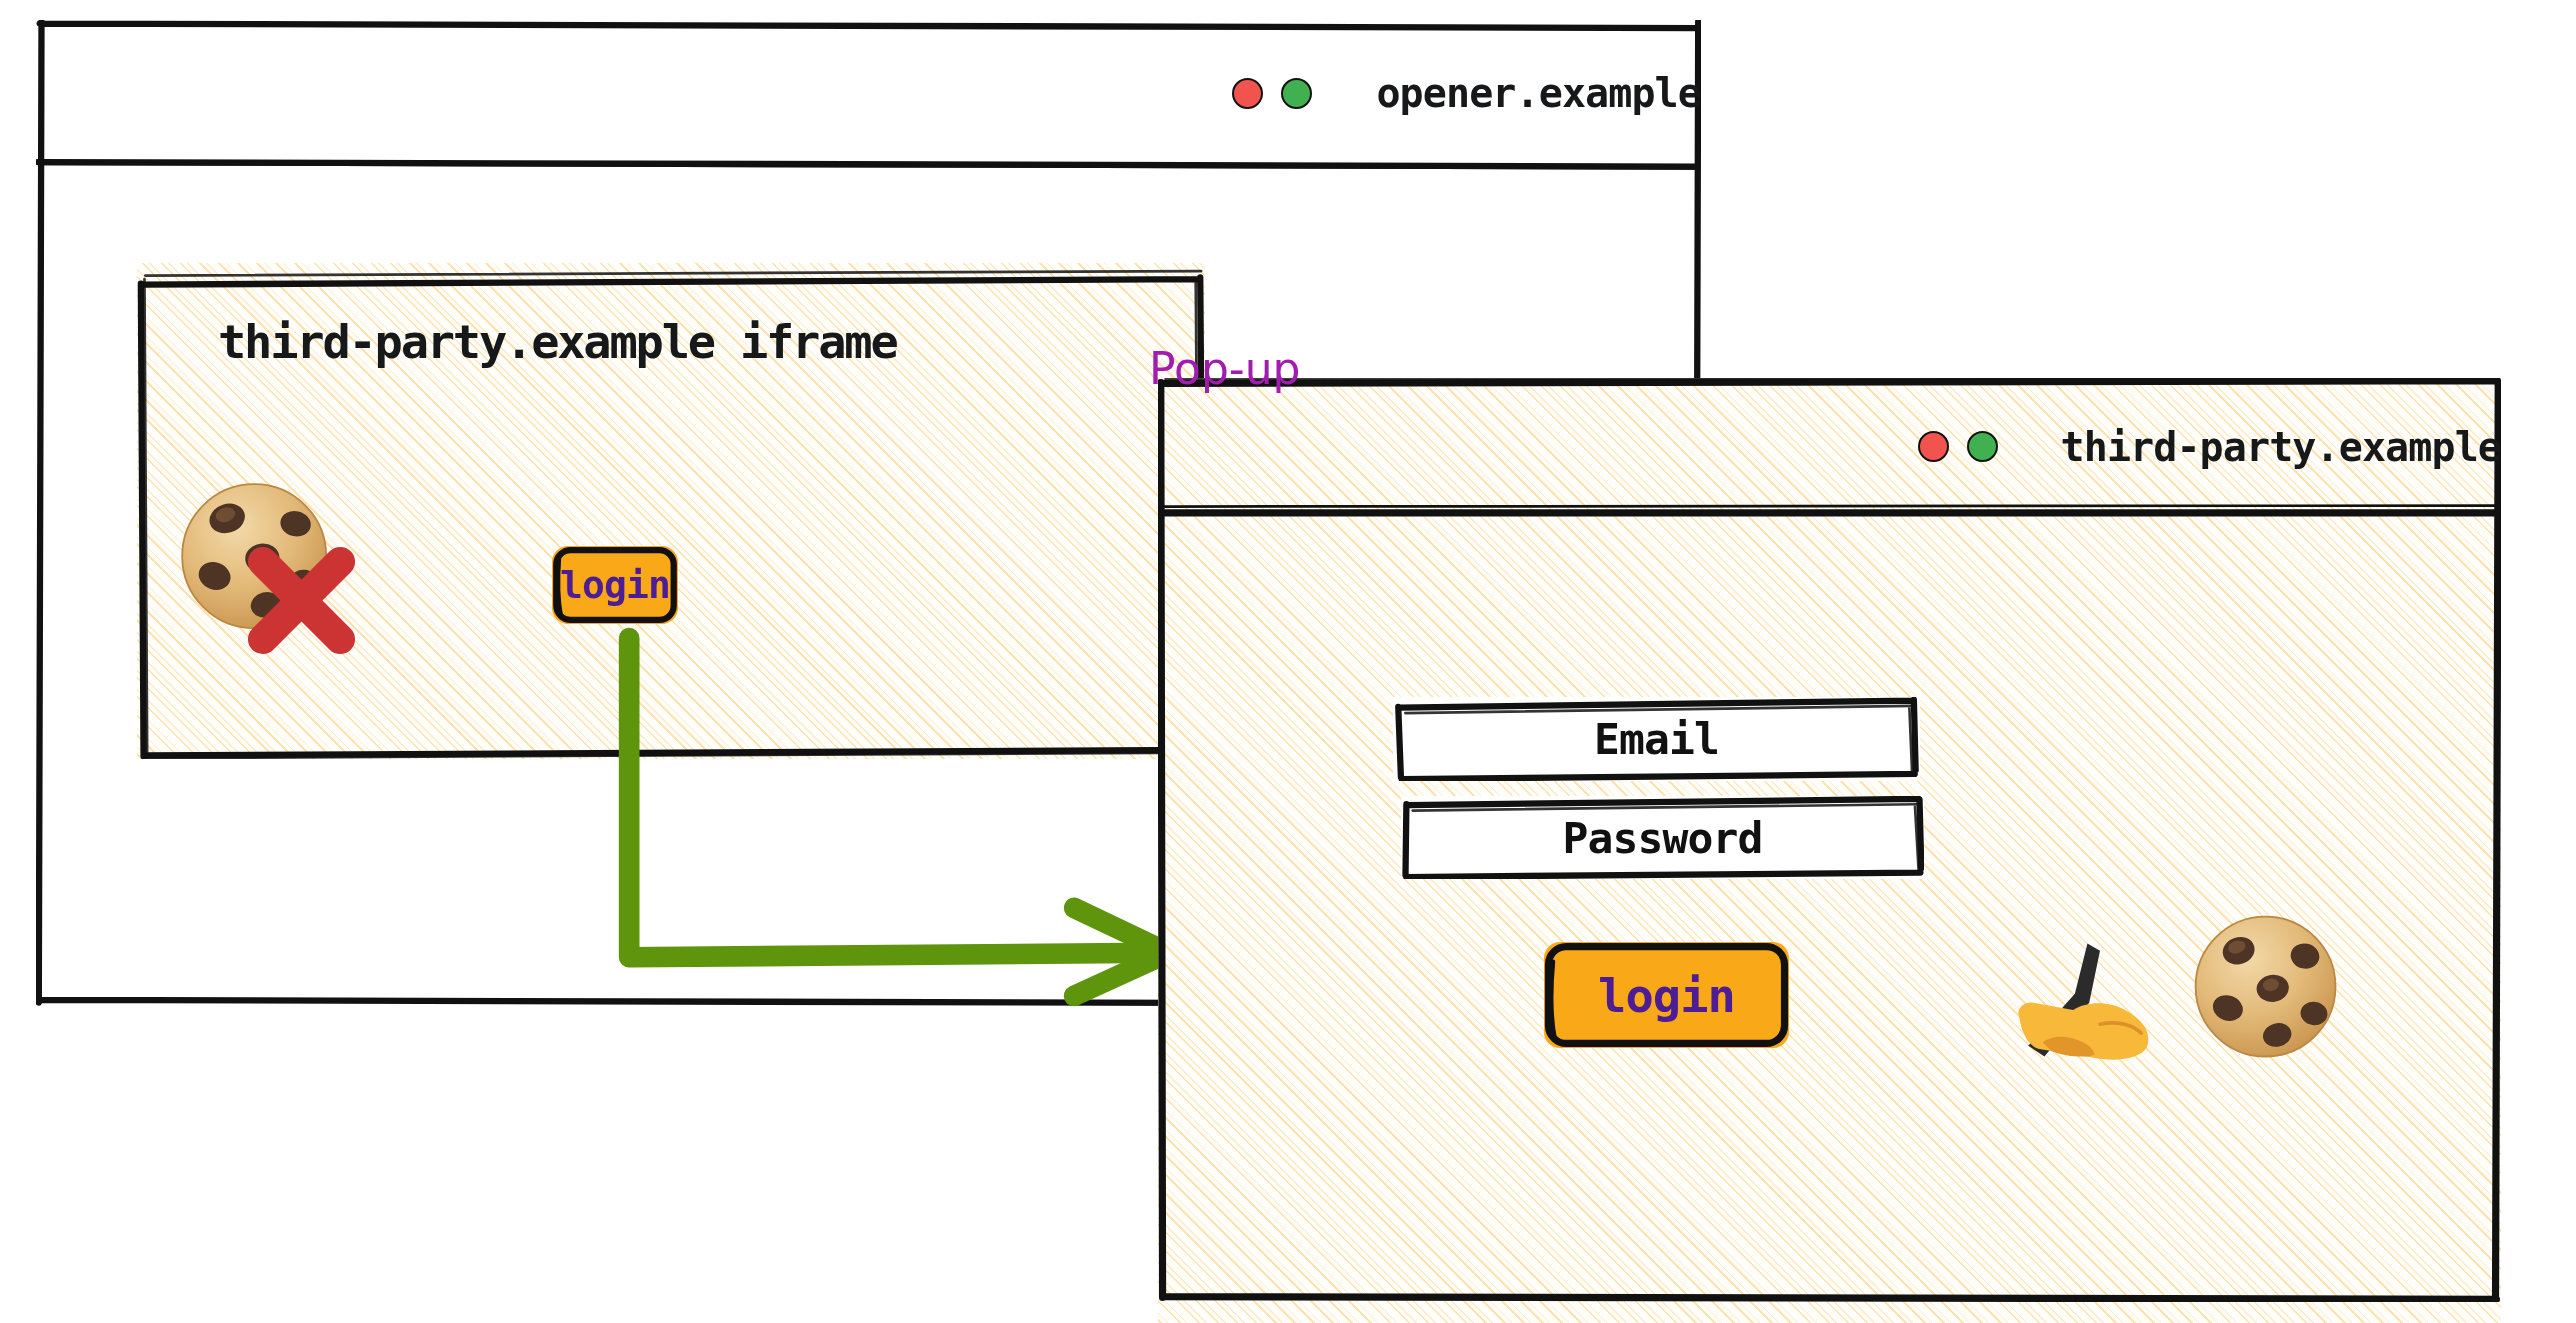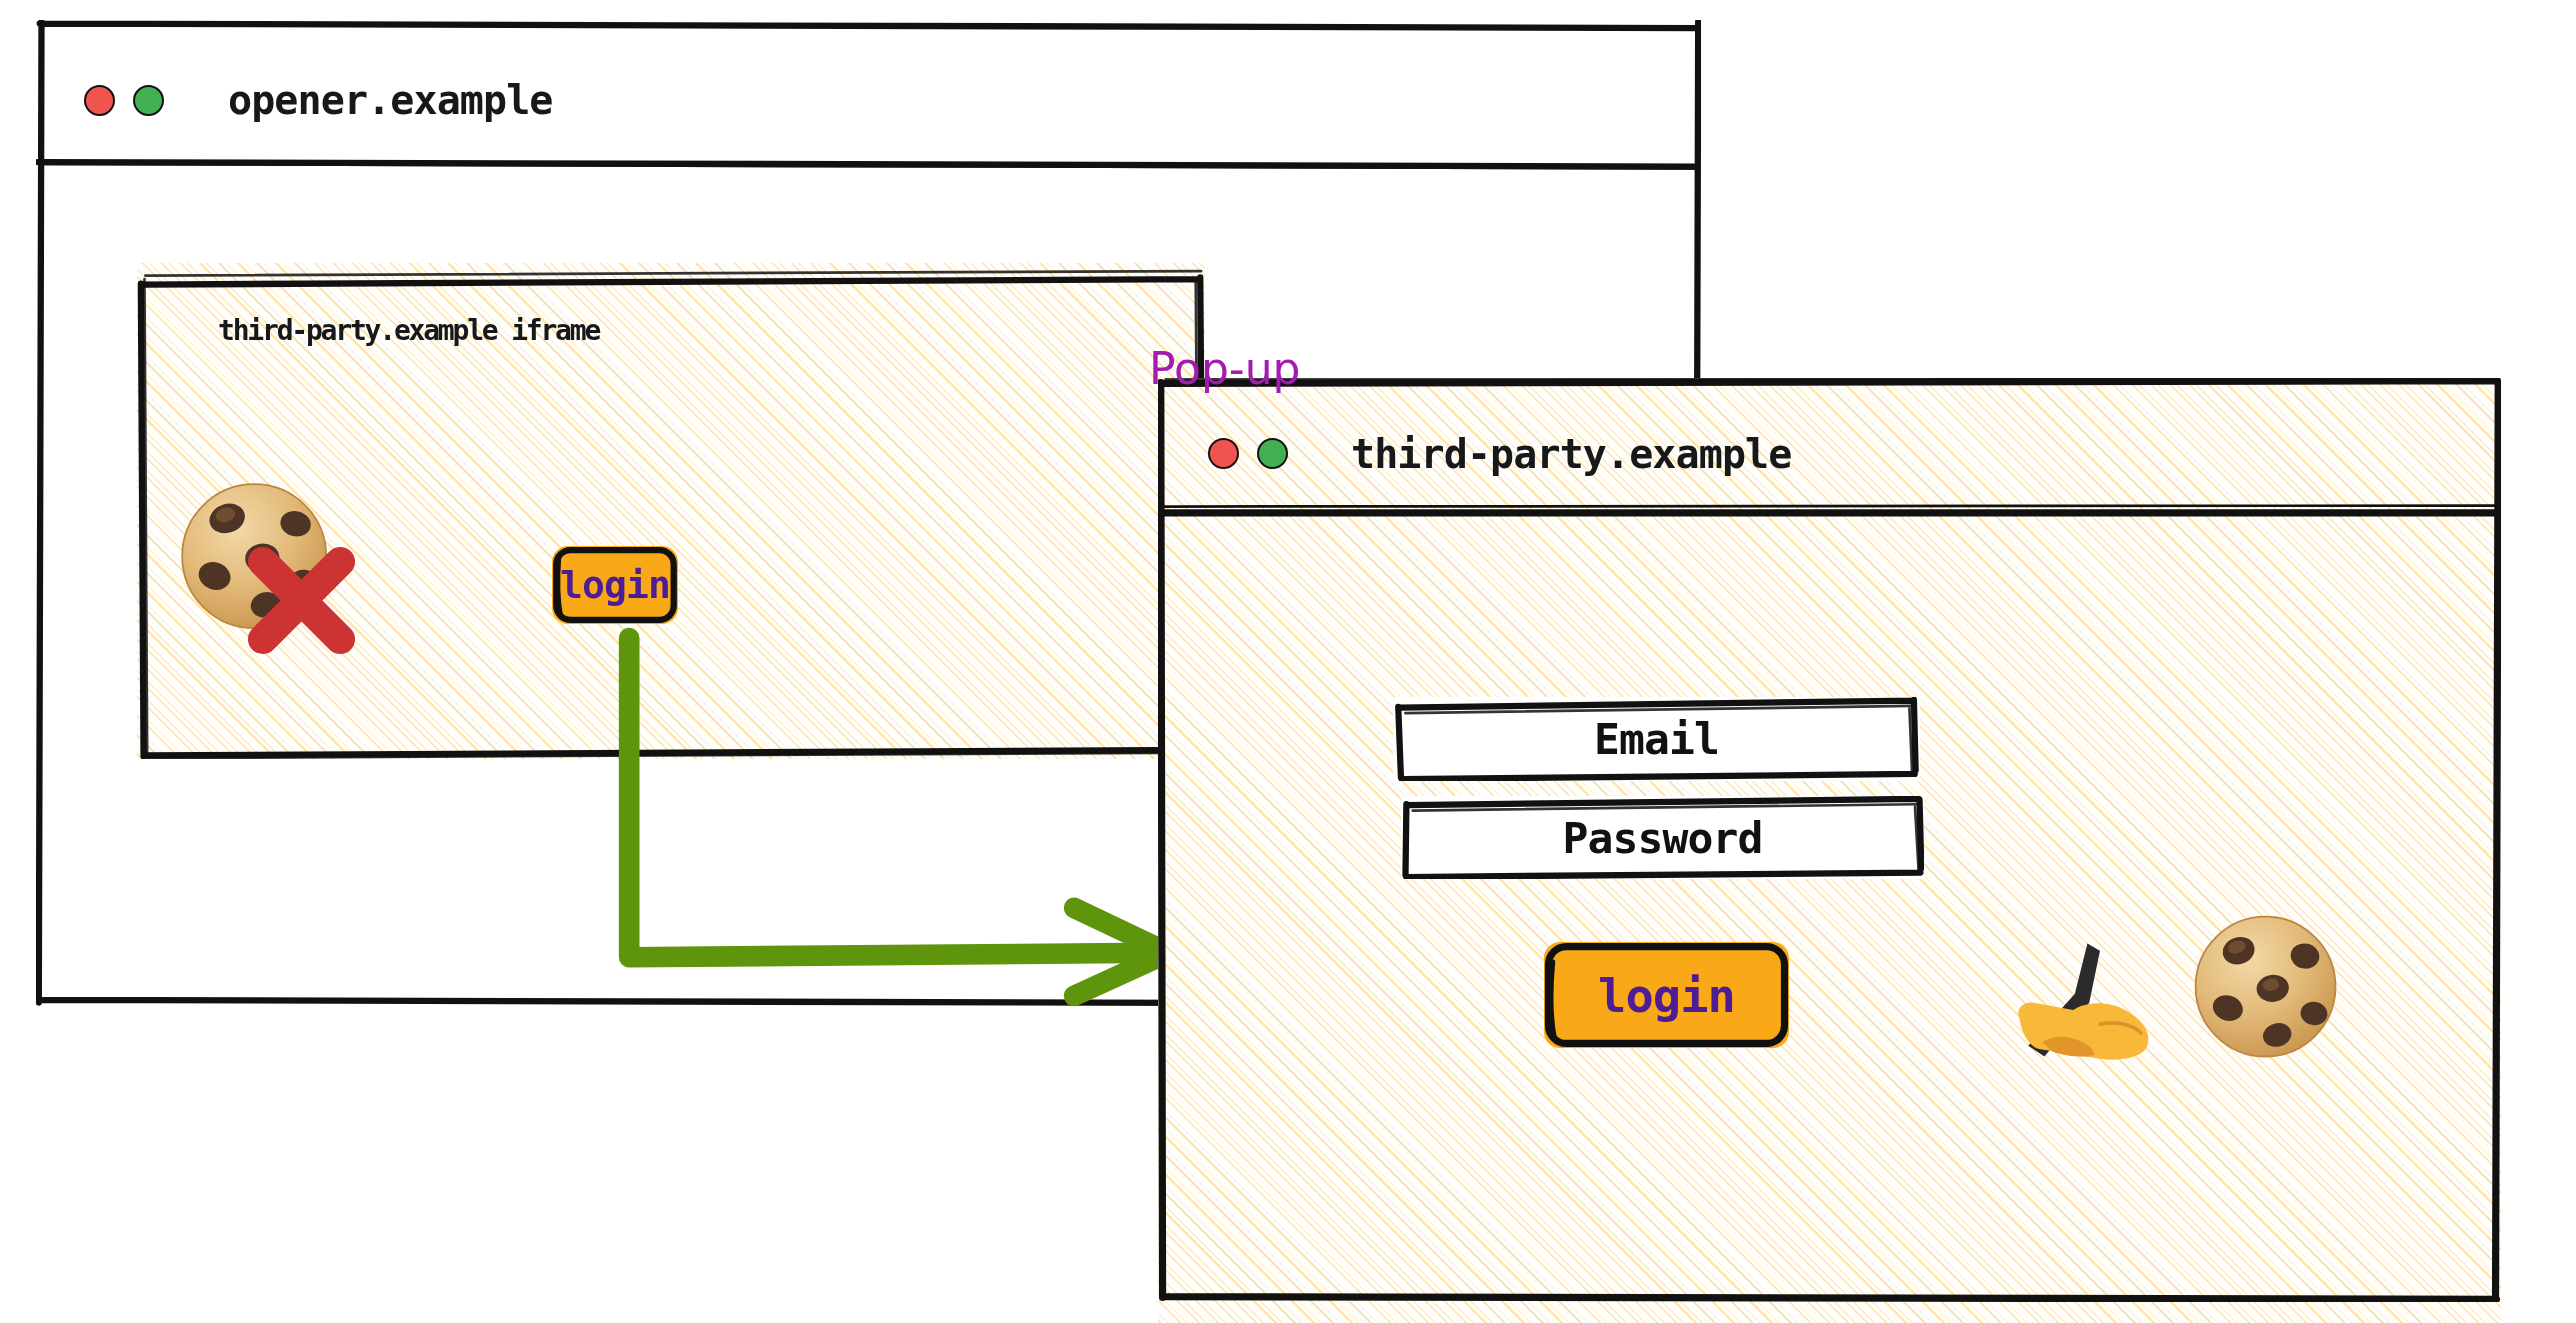--- a/index.html
+++ b/index.html
@@ -39,24 +39,25 @@
     position: absolute;
     box-sizing: border-box;
   }
   .win-border {
     position: absolute;
     inset: 0;
     pointer-events: none;
   }
   .titlebar {
     position: absolute;
-    left: 0; right: 0; top: 8px;
+    left: 0; right: 0; top: 1px;
     display: flex;
     align-items: center;
     box-sizing: border-box;
+    justify-content: flex-end;
   }
   .dots {
     display: flex;
     align-items: center;
     gap: 18px;
   }
   .dot {
     width: 31px;
     height: 31px;
     border-radius: 50%;
@@ -95,21 +96,21 @@
     left: 101px;
     top: 243px;
     width: 1068px;
     height: 496px;
   }
   #iframe-title {
     position: absolute;
     left: 81px;
     top: 51px;
     font-family: "DejaVu Sans Mono", monospace;
-    font-size: 28px;
+    font-size: 47px;
     font-weight: 700;
     letter-spacing: -2.2px;
     color: #16181a;
     white-space: nowrap;
   }
 
   
   .emoji {
     position: absolute;
     line-height: 1;

